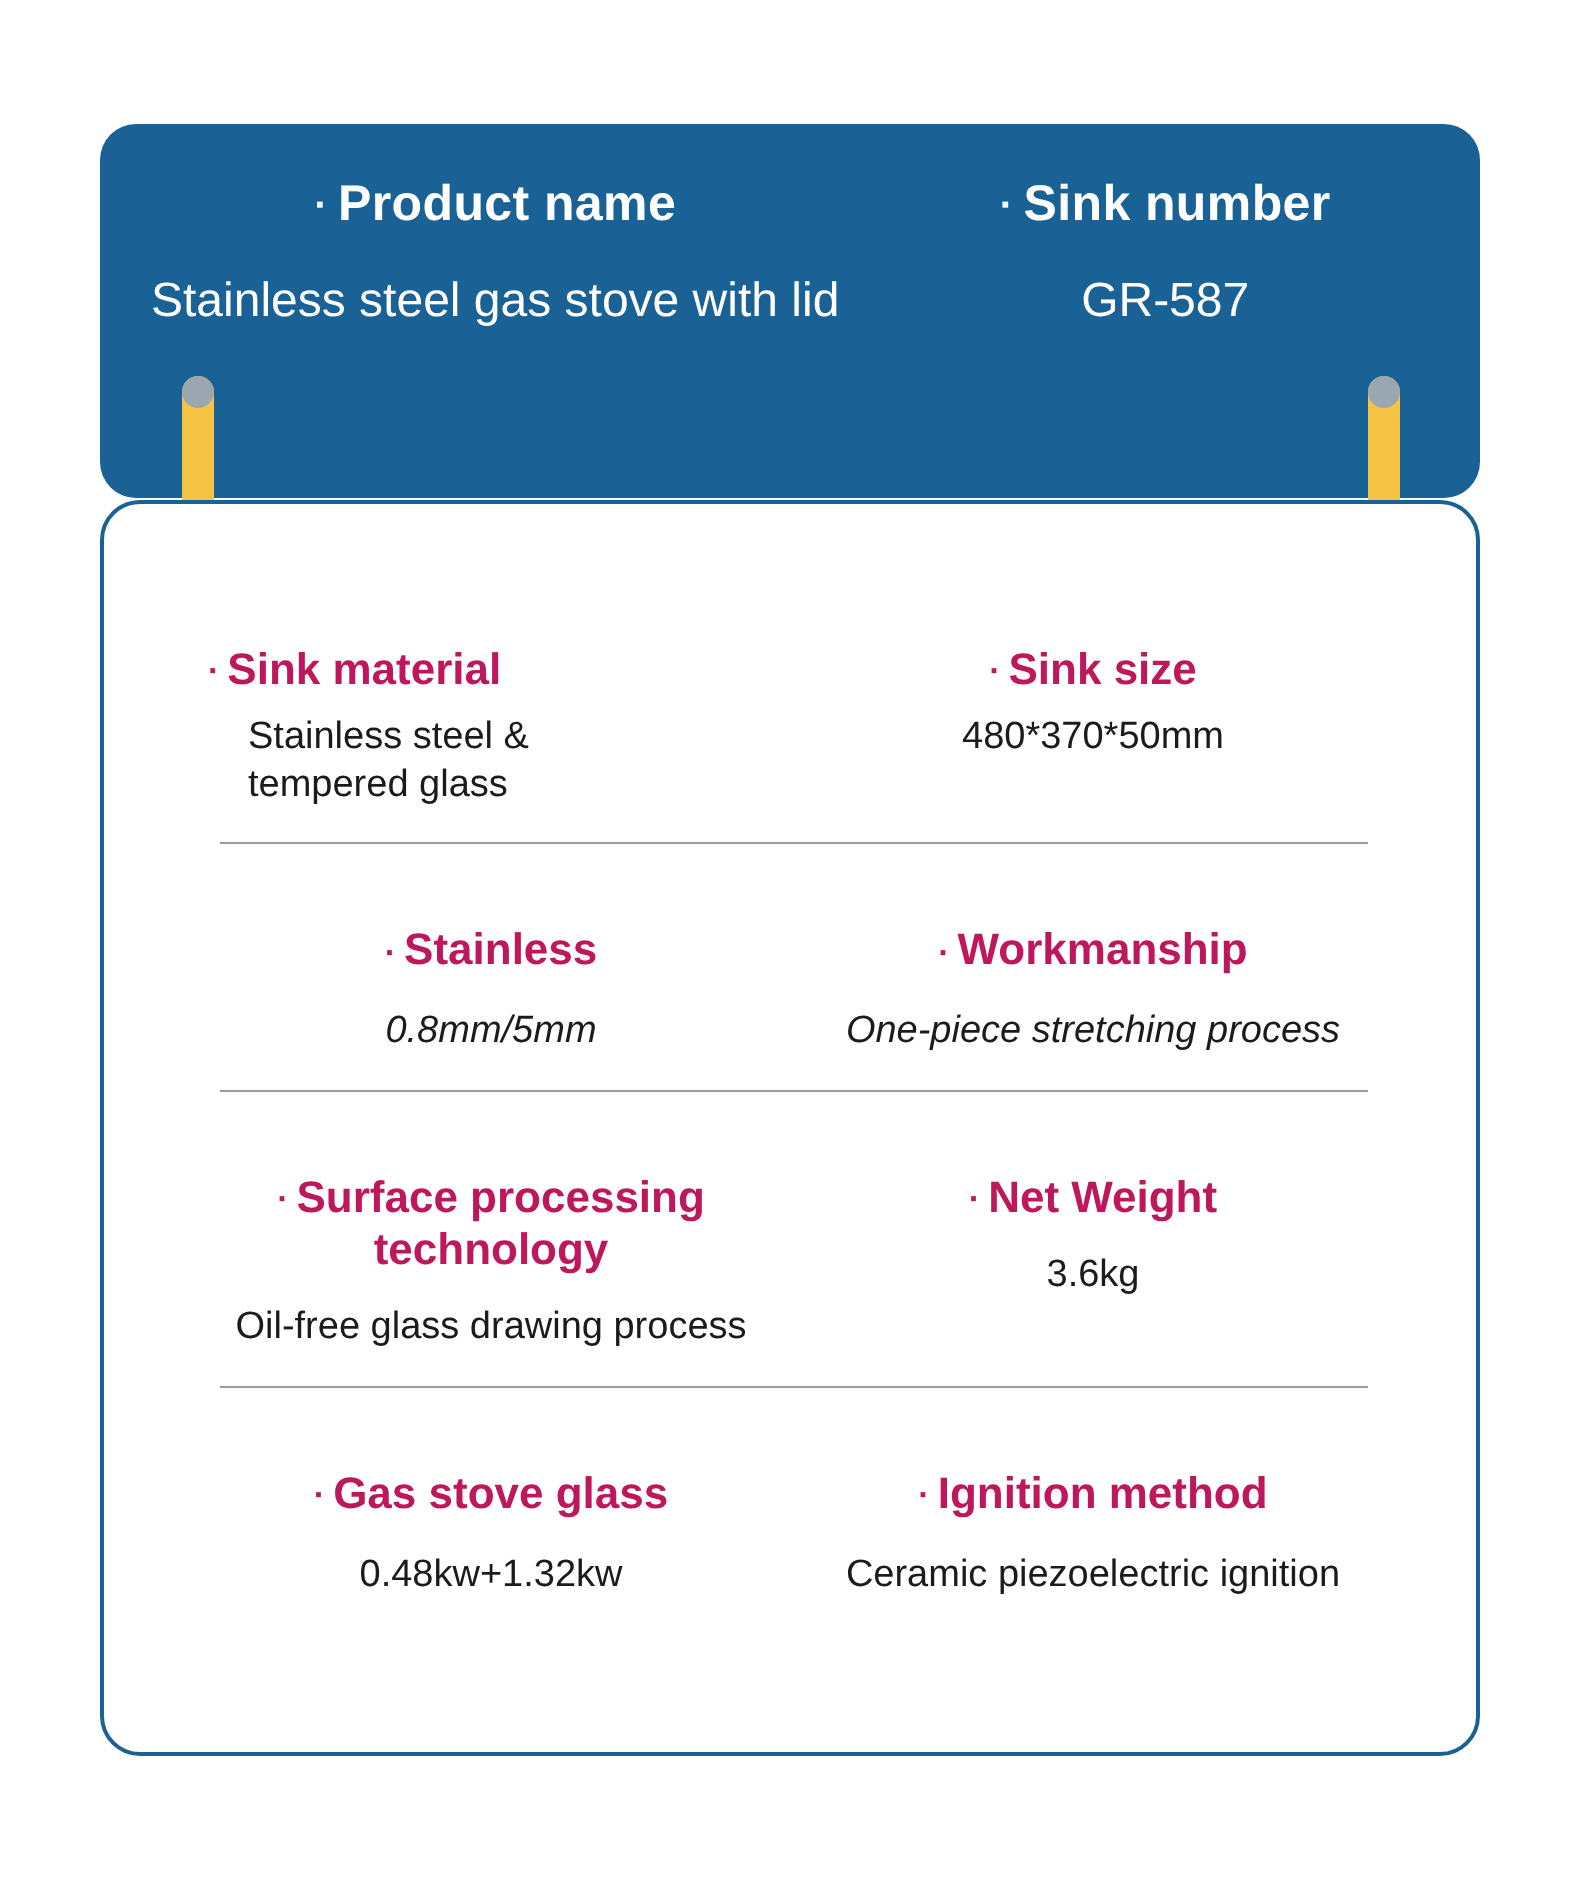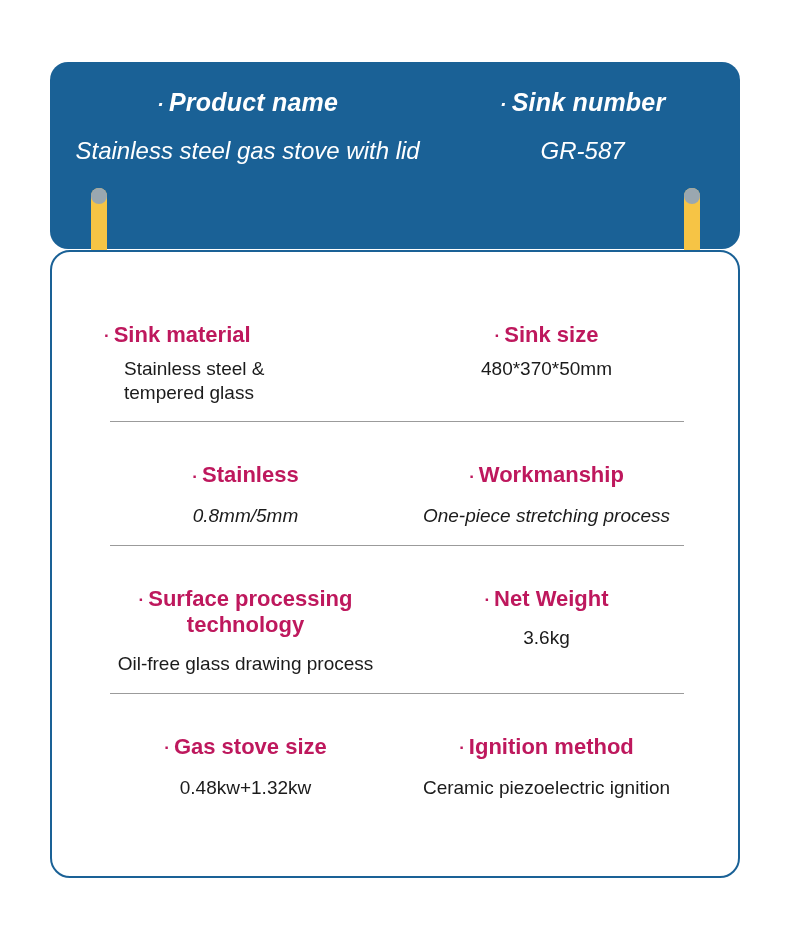--- a/index.html
+++ b/index.html
@@ -24,21 +24,20 @@
   
   .header-card {
     position: absolute;
     left: 50px;
     top: 62px;
     width: 690px;
     height: 187px;
     background: #1a6196;
     border-radius: 18px;
     box-sizing: border-box;
-    font-style: italic;
   }
   .header-cols {
     display: flex;
     width: 100%;
     height: 100%;
     box-sizing: border-box;
     padding: 26px 10px 0 10px;
   }
   .hcol {
     flex: 1 1 50%;
@@ -223,21 +222,21 @@
         <div class="c-label">
           <span class="dot">·</span><span>Net Weight</span>
         </div>
         <div class="c-value">3.6kg</div>
       </div>
     </div>
 
     <div class="spec-row row4">
       <div class="cell l">
         <div class="c-label">
-          <span class="dot">·</span><span>Gas stove size</span>
+          <span class="dot">·</span><span>Gas stove glass</span>
         </div>
         <div class="c-value">0.48kw+1.32kw</div>
       </div>
       <div class="cell r">
         <div class="c-label">
           <span class="dot">·</span><span>Ignition method</span>
         </div>
         <div class="c-value">Ceramic piezoelectric ignition</div>
       </div>
     </div>

